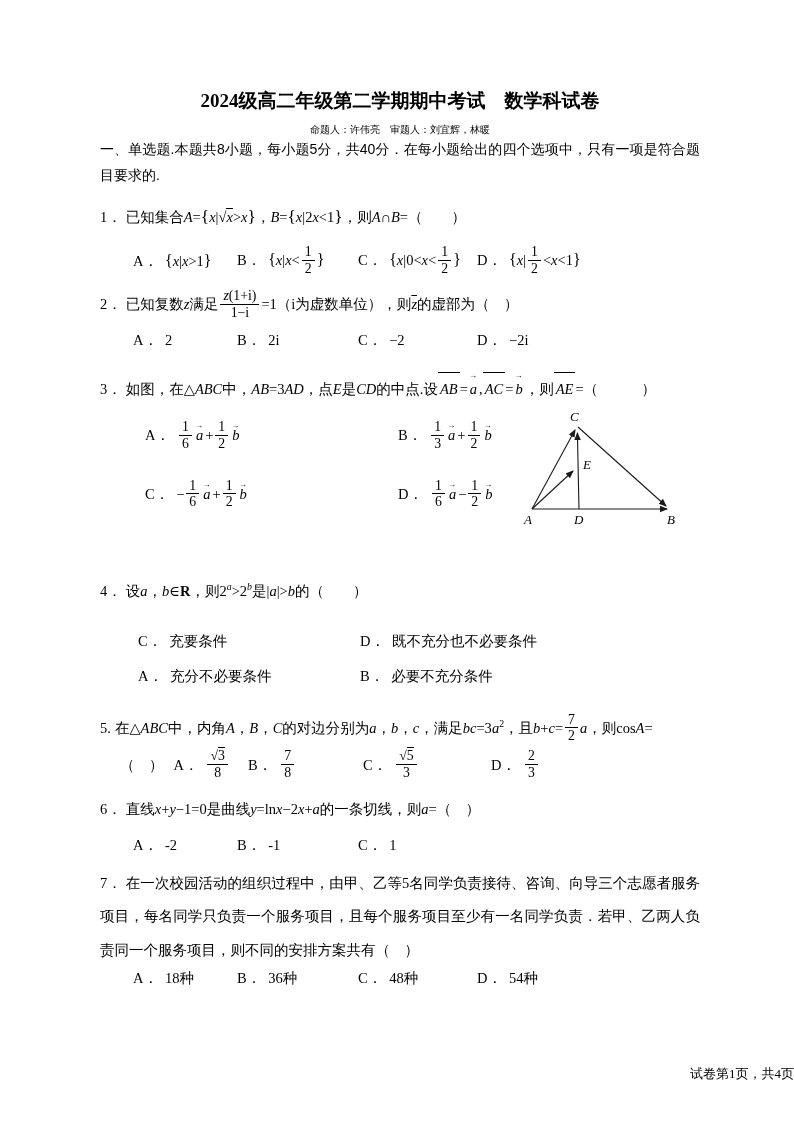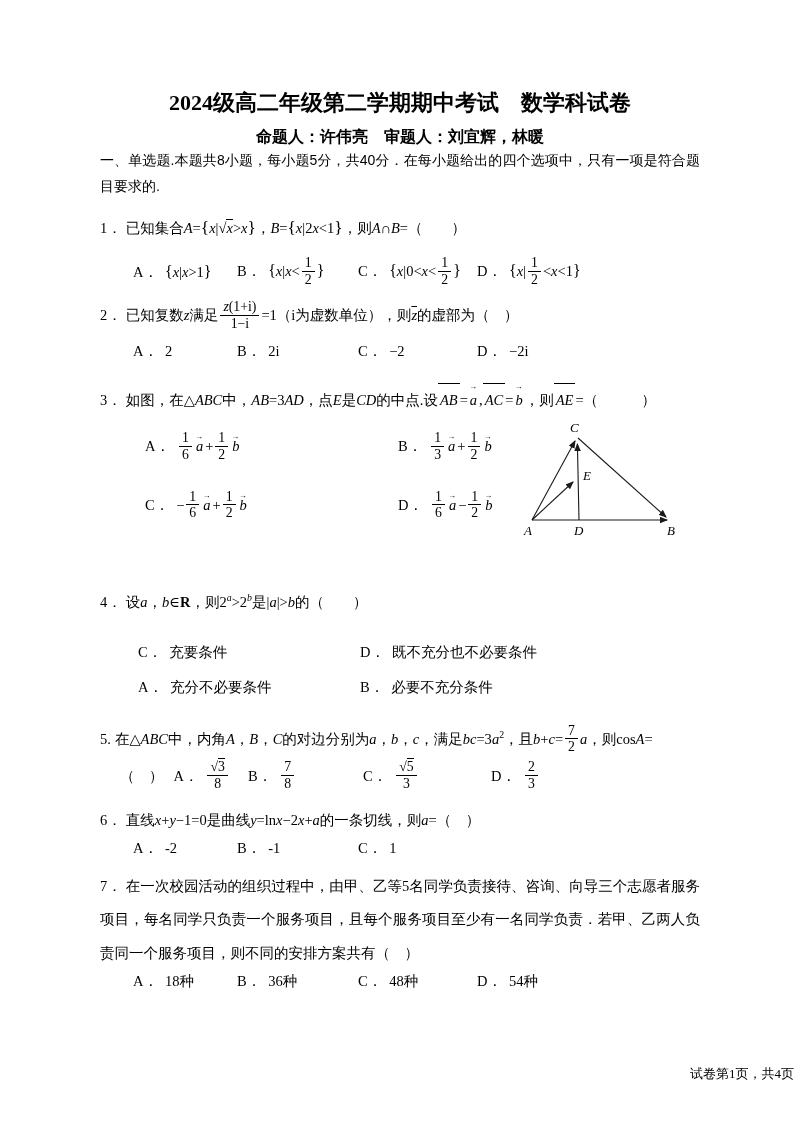--- a/index.html
+++ b/index.html
@@ -3,22 +3,22 @@
 <meta charset="utf-8">
 <style>
   html,body{margin:0;padding:0;background:#e8e8e8;}
   .page{
     width:794px;height:1123px;margin:0 auto;background:#ffffff;color:#000;
     font-family:"Liberation Serif","DejaVu Serif",serif;font-size:14.5px;
     position:relative;overflow:hidden;box-sizing:border-box;
     padding:88px 94px 0 100px;
   }
   
-  .title{font-size:22px;font-weight:600;text-align:center;line-height:1.35;margin:0;}
-  .authors{text-align:center;font-size:16px;margin-top:9px;font-weight:bold;}
+  .title{font-size:19px;font-weight:600;text-align:center;line-height:1.35;margin:0;}
+  .authors{text-align:center;font-size:10px;margin-top:9px;}
   .section-heading{
     font-family:"Liberation Sans","DejaVu Sans",sans-serif;
     font-weight:normal;font-size:14px;line-height:1.85;text-align:justify;
   }
   
   .q{margin-top:8px;}
   .stem{line-height:2.3;text-align:justify;}
   .qnum{margin-right:4px;}
   i{font-family:"Liberation Serif","DejaVu Serif",serif;font-style:italic;}
   sup{font-size:0.68em;}
@@ -143,21 +143,21 @@
     <div class="opts5">
       <span class="opt"><span class="pfx">（　）</span><span class="lab">A．</span><span><span class="frac"><span class="num"><span class="sqrt"><span class="rd">3</span></span></span><span class="den">8</span></span></span></span>
       <span class="opt"><span class="lab">B．</span><span><span class="frac"><span class="num">7</span><span class="den">8</span></span></span></span>
       <span class="opt"><span class="lab">C．</span><span><span class="frac"><span class="num"><span class="sqrt"><span class="rd">5</span></span></span><span class="den">3</span></span></span></span>
       <span class="opt"><span class="lab">D．</span><span><span class="frac"><span class="num">2</span><span class="den">3</span></span></span></span>
     </div>
   </div>
 
   <div class="q" style="margin-top:10px;">
     <div class="stem"><span class="qnum">6．</span><span>直线<i>x</i>+<i>y</i>−1=0是曲线<i>y</i>=ln<i>x</i>−2<i>x</i>+<i>a</i>的一条切线，则<i>a</i>=（　）</span></div>
-    <div class="opts4" style="margin-top:2px;">
+    <div class="opts4" style="margin-top:10px;">
       <span class="opt"><span class="lab">A．</span><span>-2</span></span>
       <span class="opt"><span class="lab">B．</span><span>-1</span></span>
       <span class="opt"><span class="lab">C．</span><span>1</span></span>
     </div>
   </div>
 
   <div class="q" style="margin-top:12px;">
     <div class="stem"><span class="qnum">7．</span><span>在一次校园活动的组织过程中，由甲、乙等5名同学负责接待、咨询、向导三个志愿者服务项目，每名同学只负责一个服务项目，且每个服务项目至少有一名同学负责．若甲、乙两人负责同一个服务项目，则不同的安排方案共有（　）</span></div>
     <div class="opts4" style="margin-top:2px;">
       <span class="opt"><span class="lab">A．</span><span>18种</span></span>

